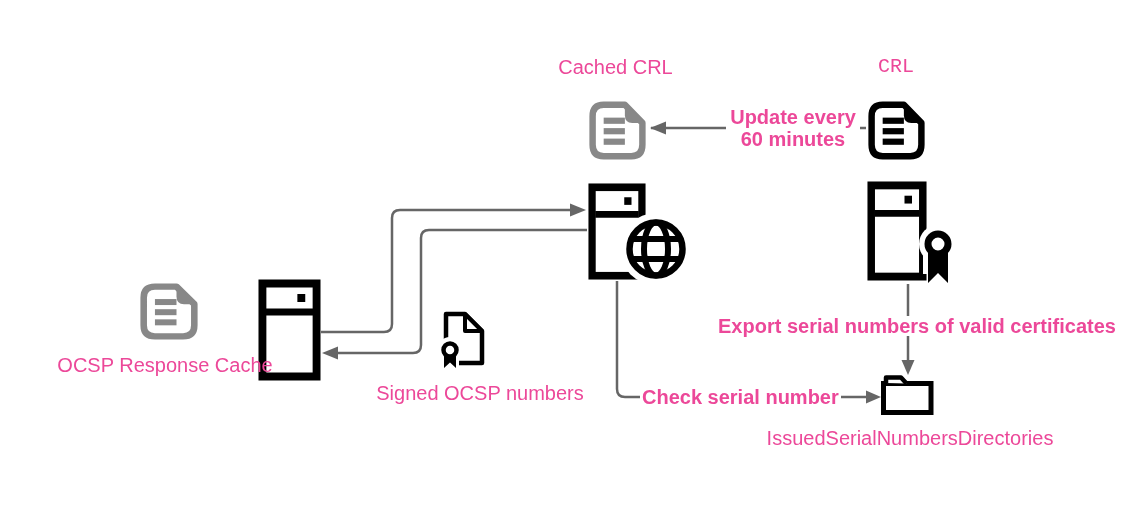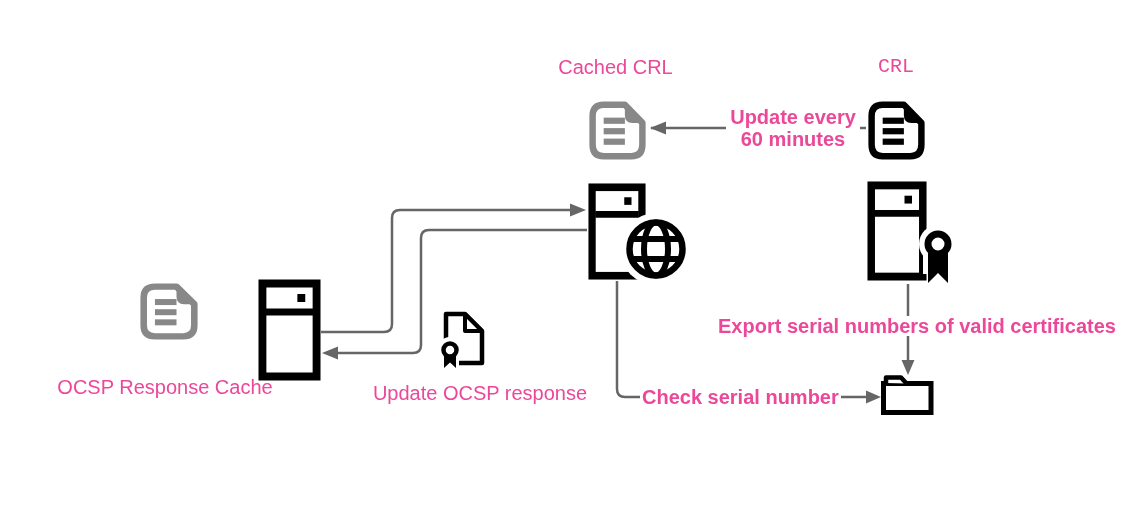--- a/index.html
+++ b/index.html
@@ -103,21 +103,22 @@
       <path d="M5,9 V3.5 H20 L25.5,9.5" fill="#ffffff" stroke="#000000" stroke-width="4.5" stroke-linejoin="round"></path>
     </g>
   </svg>
 
   <div class="lbl" style="left:548px;top:57px;width:135px;">Cached CRL</div>
 
   <div class="lbl" style="left:856px;top:57px;width:80px;font-family:Liberation Mono, monospace;">CRL</div>
 
   <div class="lbl bold wrap" style="left:690px;top:106px;width:134px;line-height:22px;margin-left:36px;">Update every 60 minutes</div>
 
-  <div class="lbl" style="left:40px;top:355px;width:250px;margin-top:22px;">OCSP Response Cache</div>
+  <div class="lbl" style="left:40px;top:355px;width:250px;">OCSP Response Cache</div>
 
-  <div class="lbl" style="left:360px;top:383px;width:240px;">Update OCSP response</div>
+  <div class="lbl" style="left:360px;top:383px;width:240px;">Signed OCSP numbers</div>
 
   <div class="lbl bold" style="left:718px;top:316px;width:380px;text-align:center;">Export serial numbers of valid certificates</div>
 
   <div class="lbl bold" style="left:640px;top:387px;padding:0 2px;">Check serial number</div>
 
+  <div class="lbl" style="left:765px;top:428px;width:290px;">IssuedSerialNumbersDirectories</div>
 </div>
 
 </body></html>

